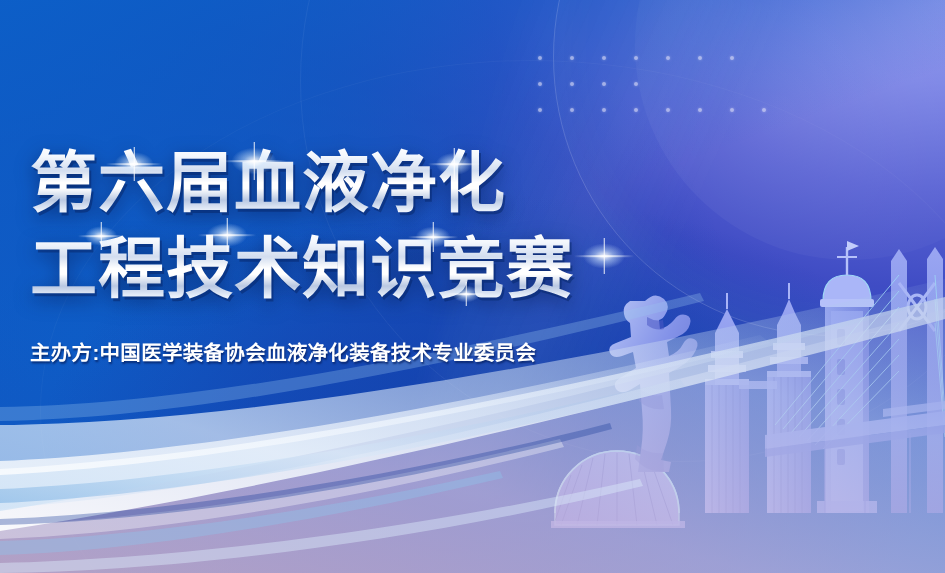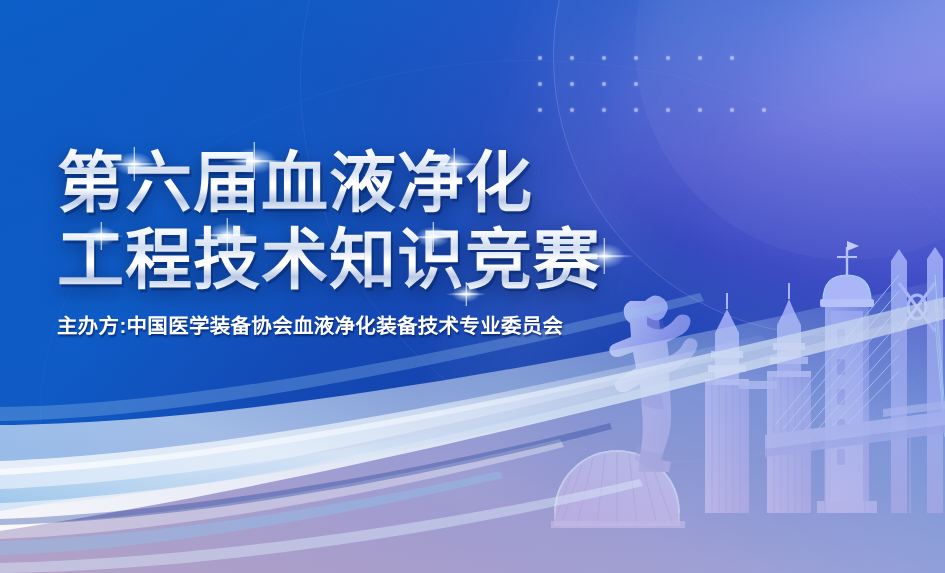--- a/index.html
+++ b/index.html
@@ -84,21 +84,21 @@
 
   
   .skyline{position:absolute;right:0;bottom:0;width:420px;height:360px;}
   .skyline svg{display:block;width:100%;height:100%;}
 
   
   .ribbons{position:absolute;left:0;bottom:0;width:945px;height:300px;}
   .ribbons svg{display:block;width:100%;height:100%;}
 
   
-  .content{position:absolute;left:57px;top:146px;width:640px;}
+  .content{position:absolute;left:30px;top:146px;width:640px;}
 
   .title-line{
     font-size:67px;
     line-height:73px;
     font-weight:700;
     letter-spacing:1px;
     white-space:nowrap;
     background:linear-gradient(180deg,
        #ffffff 0%,
        #f3f7fd 14%,
@@ -108,24 +108,24 @@
        #b9c8e2 74%,
        #e9f0fa 88%,
        #ffffff 100%);
     -webkit-background-clip:text;
     background-clip:text;
     color:transparent;
     -webkit-text-fill-color:transparent;
     filter:drop-shadow(2px 3px 0 rgba(8,40,110,0.55)) drop-shadow(0 5px 9px rgba(4,24,78,0.5));
     position:relative;
   }
-  .title-line.second{margin-top:4px;}
+  .title-line.second{margin-top:13px;}
 
   .subtitle{
-    margin-top:14px;
+    margin-top:32px;
     font-size:20.5px;
     line-height:31px;
     font-weight:700;
     color:#ffffff;
     letter-spacing:0.3px;
     white-space:nowrap;
     text-shadow:1px 2px 2px rgba(6,30,92,0.75);
   }
 
   

